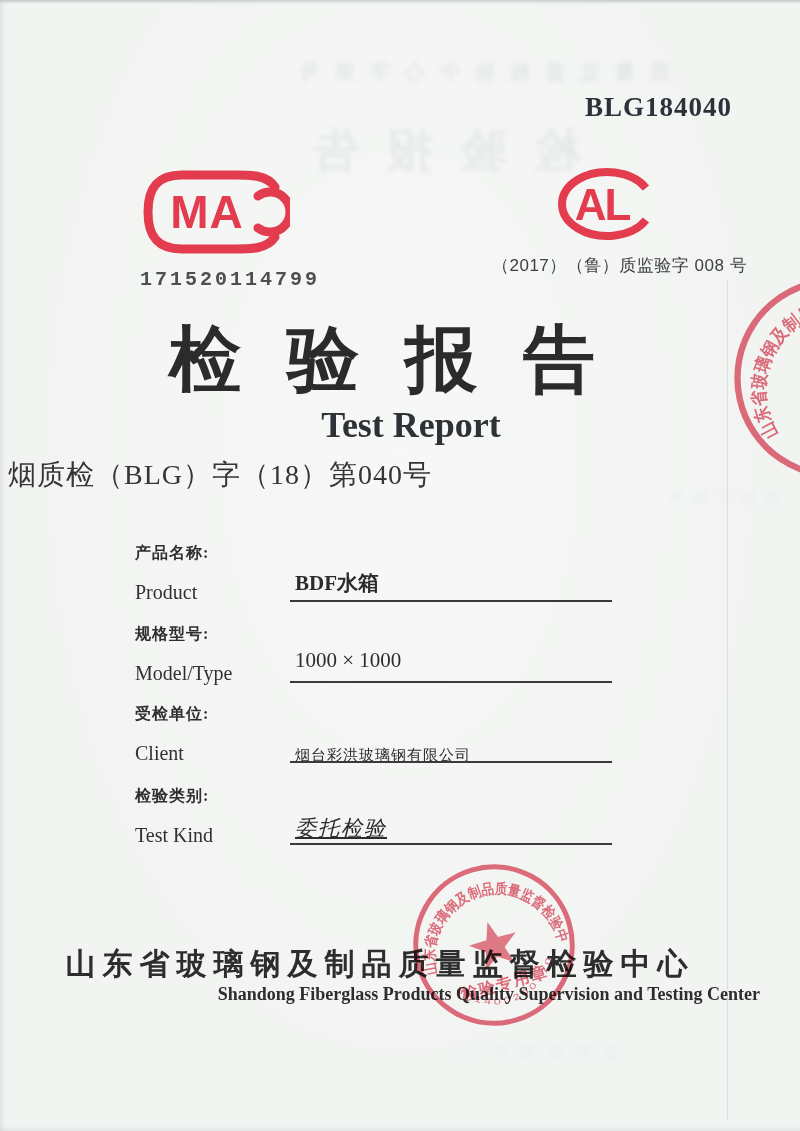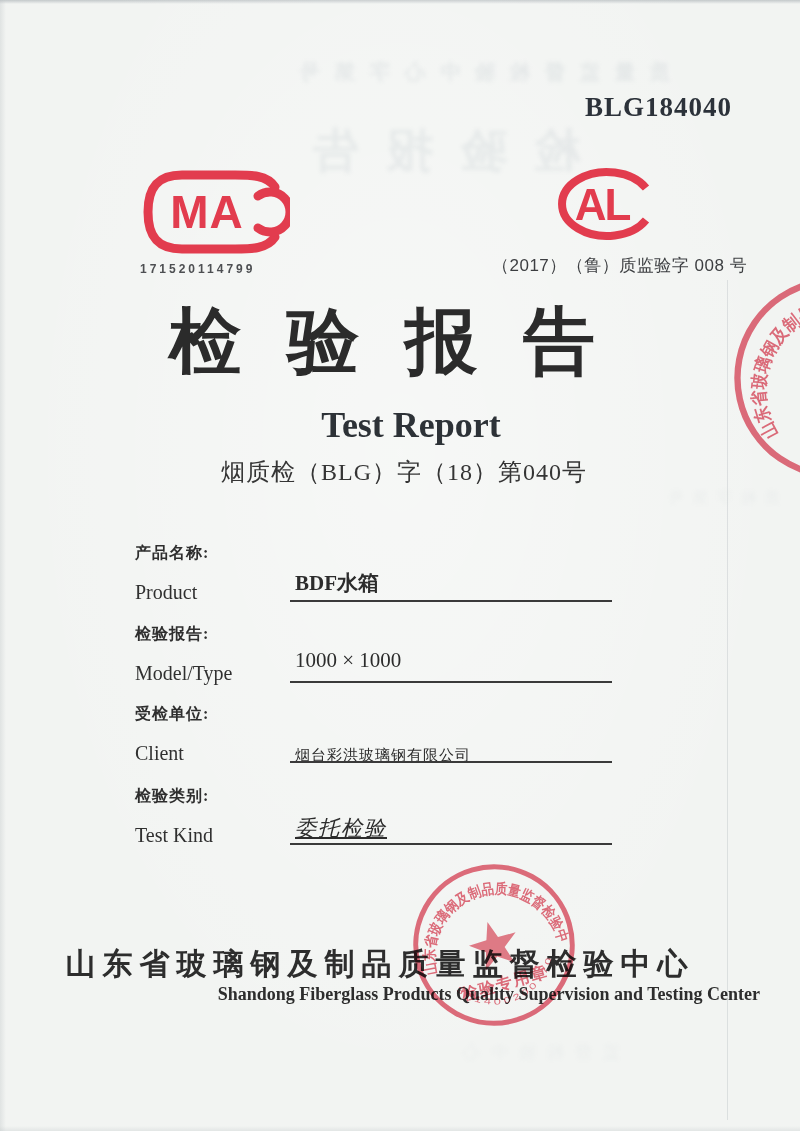--- a/index.html
+++ b/index.html
@@ -17,28 +17,28 @@
   
   .ghost{color:#8b9aa6;filter:blur(2px);transform:scaleX(-1);pointer-events:none;white-space:nowrap;}
   .ghost-row1{left:150px;top:58px;width:520px;font-size:21px;letter-spacing:14px;opacity:.14;font-weight:700;font-family:"Liberation Sans",sans-serif;}
   .ghost-row2{left:250px;top:120px;width:330px;font-size:46px;letter-spacing:28px;opacity:.13;font-weight:700;font-family:"Liberation Sans",sans-serif;}
   .ghost-row3{left:540px;top:488px;width:240px;font-size:16px;letter-spacing:8px;opacity:.08;}
   .ghost-row4{left:200px;top:1040px;width:420px;font-size:18px;letter-spacing:10px;opacity:.07;}
   .fold-line{left:727px;top:280px;width:1px;height:840px;background:rgba(150,160,166,.25);}
   
   .report-no{right:68px;top:92px;font-size:27px;font-weight:700;color:#2c323a;letter-spacing:1px;text-align:center;}
   .cma-block{left:140px;top:166px;width:165px;text-align:left;}
-  .cma-number{font-family:Liberation Sans, sans-serif;font-weight:700;font-size:12px;letter-spacing:3px;color:#4d4f52;}
+  .cma-number{margin-top:6px;font-family:Liberation Mono, monospace;font-weight:700;font-size:20px;letter-spacing:3px;color:#4d4f52;}
   .cal-block{left:492px;top:166px;width:222px;text-align:center;}
   .cal-license{margin-top:4px;font-family:"Liberation Sans",sans-serif;font-weight:400;font-size:17px;letter-spacing:.5px;color:#3c3e41;white-space:nowrap;}
   
-  .title-cn{left:0;top:294px;width:780px;text-align:center;font-family:"Liberation Sans",sans-serif;
+  .title-cn{left:0;top:312px;width:780px;text-align:center;font-family:"Liberation Sans",sans-serif;
     font-size:72px;font-weight:700;letter-spacing:46px;padding-left:30px;box-sizing:border-box;color:#2b2b2b;white-space:nowrap;}
   .title-en{left:11px;top:404px;width:800px;text-align:center;font-size:36px;font-weight:700;color:#2d3237;}
-  .doc-no{left:8px;top:456px;width:792px;text-align:center;font-size:24px;color:#353535;letter-spacing:1px;}
+  .doc-no{left:8px;top:456px;width:792px;font-size:28px;color:#353535;letter-spacing:1px;}
   
   .field{left:135px;width:480px;height:66px;}
   .f1{top:543px;} .f2{top:624px;} .f3{top:704px;} .f4{top:786px;}
   .lab-cn{position:absolute;left:0;top:0;font-size:16px;font-weight:700;color:#2e2e2e;letter-spacing:1px;}
   .lab-en{position:absolute;left:0;top:38px;font-size:20px;color:#303030;}
   .fval{position:absolute;left:160px;top:24px;font-size:21px;color:#2c2c2c;white-space:nowrap;}
   .f1 .fval{font-weight:700;top:26px;}
   .f3 .fval{font-size:15px;top:42px;letter-spacing:1px;}
   .f4 .fval{top:28px;letter-spacing:2px;font-style:italic;text-decoration:underline;}
   .fline{position:absolute;left:155px;top:57px;width:322px;height:2px;background:#3a3a3a;}
@@ -84,21 +84,21 @@
   <div class="abs title-en">Test Report</div>
   <div class="abs doc-no">烟质检（BLG）字（18）第040号</div>
 
   <div class="abs field f1">
     <span class="lab-cn">产品名称:</span>
     <span class="lab-en">Product</span>
     <span class="fval">BDF水箱</span>
     <span class="fline"></span>
   </div>
   <div class="abs field f2">
-    <span class="lab-cn">检验报告:</span>
+    <span class="lab-cn">规格型号:</span>
     <span class="lab-en">Model/Type</span>
     <span class="fval">1000 × 1000</span>
     <span class="fline"></span>
   </div>
   <div class="abs field f3">
     <span class="lab-cn">受检单位:</span>
     <span class="lab-en">Client</span>
     <span class="fval">烟台彩洪玻璃钢有限公司</span>
     <span class="fline"></span>
   </div>

